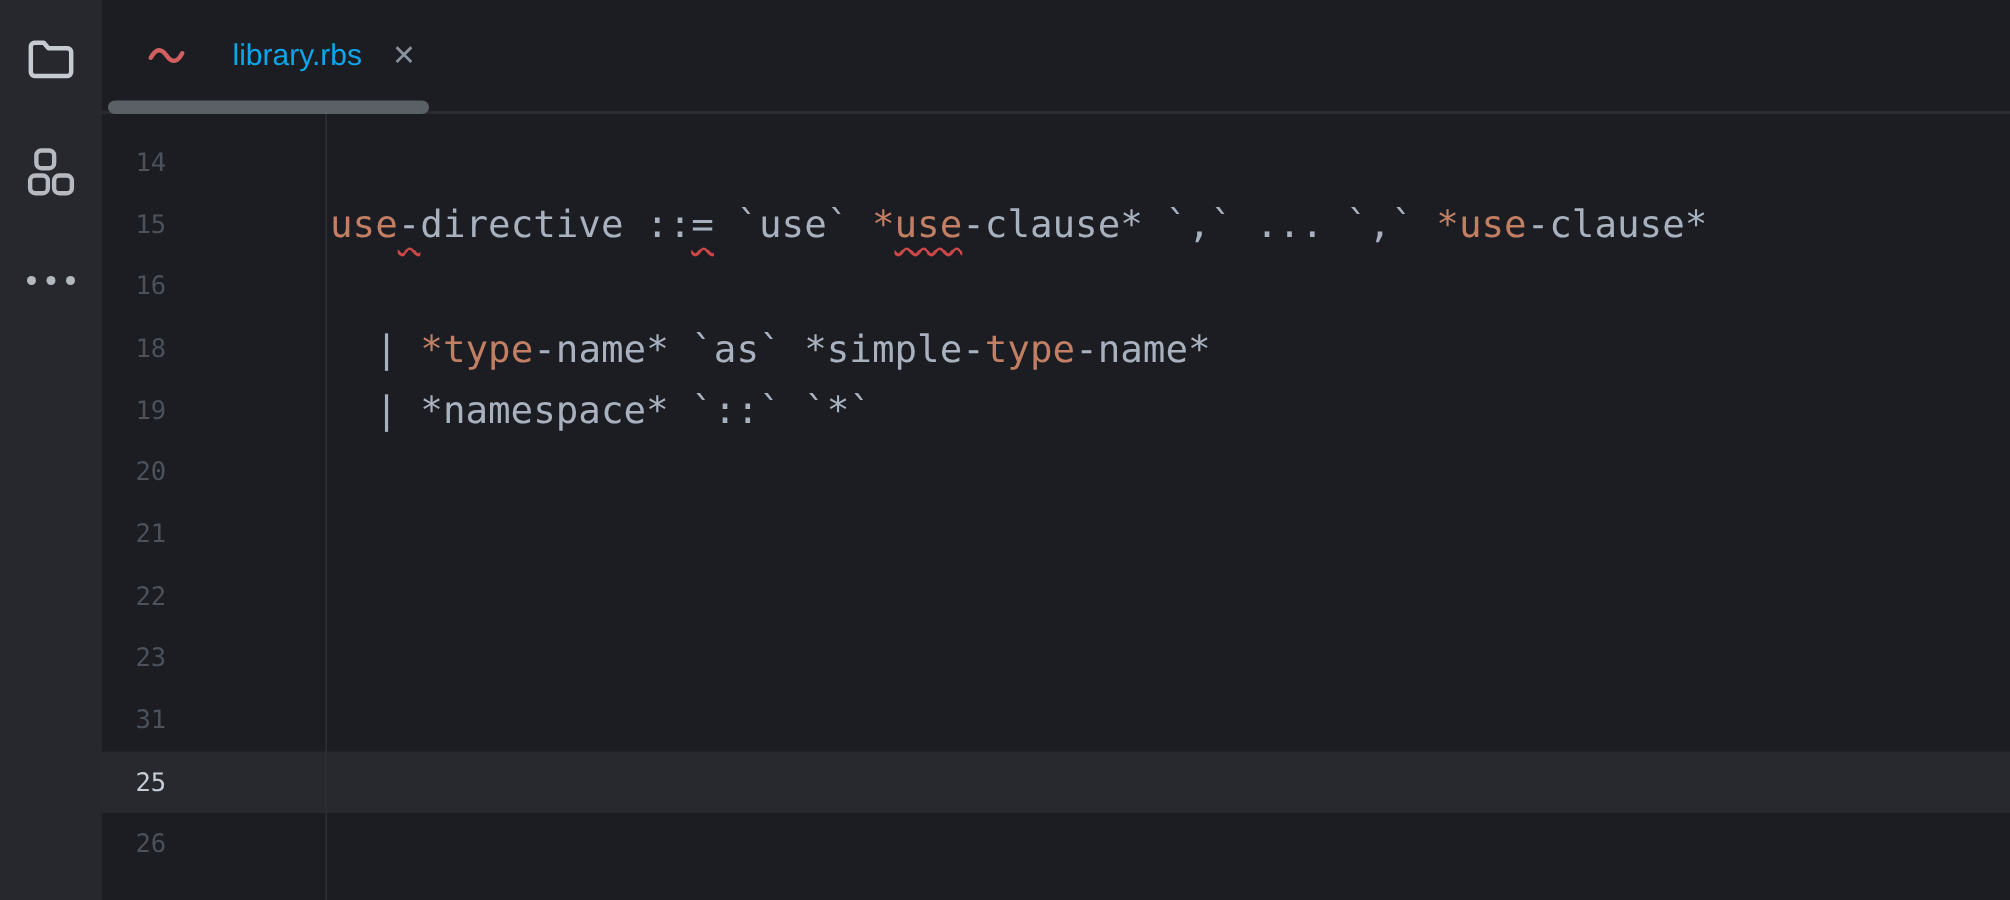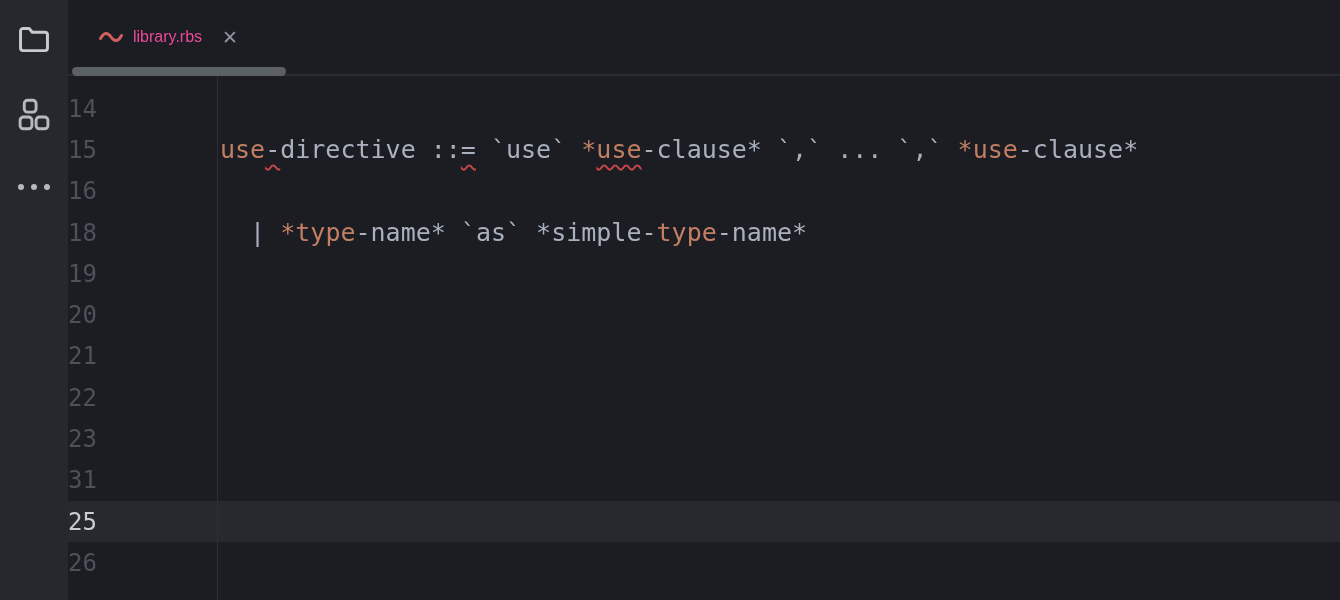--- a/index.html
+++ b/index.html
@@ -12,35 +12,35 @@
             align-items:center;cursor:pointer;}
   .side-btn svg{display:block;}
   .dots{display:flex;gap:7px;}
   .dots i{width:6px;height:6px;border-radius:50%;background:#b4b8bf;display:block;}
 
   
   .tabbar{position:absolute;left:68px;top:0;right:0;height:74px;background:#1b1d23;
           border-bottom:2px solid #292c31;}
   .tab{position:absolute;left:0;top:0;width:222px;height:74px;display:flex;
        align-items:center;cursor:pointer;}
-  .tab-title{color:#ec4899;font-size:16px;margin-left:6px;white-space:nowrap;}
+  .tab-title{color:#0ea5e9;font-size:20px;margin-left:28px;white-space:nowrap;}
   .tab-close{margin-left:20px;color:#8d939c;font-size:19px;line-height:19px;cursor:pointer;}
   .tab-mod{margin-left:30px;display:flex;align-items:center;}
   .tab-indicator{position:absolute;left:4px;top:67px;width:214px;height:9px;
                  border-radius:5px;background:#5b5f66;z-index:3;}
 
   
   .editor{position:absolute;left:68px;top:76px;right:0;bottom:0;background:#1b1d23;
           overflow:hidden;}
   .editor-inner{position:relative;padding-top:12px;}
   .guide{position:absolute;left:149px;top:0;bottom:0;width:1px;background:#2c2f35;z-index:2;}
   .row{position:relative;height:41.3px;display:flex;align-items:center;
        font-family:"DejaVu Sans Mono","Liberation Mono",monospace;font-size:25px;}
   .row.active{background:#27292f;}
-  .lnum{width:65px;flex:0 0 65px;text-align:left;color:#4c515a;font-size:24px;
+  .lnum{width:65px;flex:0 0 65px;text-align:center;color:#4c515a;font-size:17px;
         letter-spacing:0;cursor:pointer;}
   .row.active .lnum{color:#c8cdd5;}
   .code{flex:1;padding-left:87px;white-space:pre;cursor:text;}
   .t{color:#a9b1be;}
   .k{color:#c27f63;}
   .s{text-decoration-line:underline;text-decoration-style:wavy;
      text-decoration-color:#cc4747;text-decoration-thickness:1.5px;
      text-underline-offset:6px;}
 </style>
 </head>
@@ -103,20 +103,21 @@
         <div class="row">
           <div class="lnum">16</div>
           <div class="code"></div>
         </div>
         <div class="row">
           <div class="lnum">18</div>
           <div class="code"><span class="t">  | </span><span class="k">*</span><span class="k">type</span><span class="t">-name* `as` *simple-</span><span class="k">type</span><span class="t">-name*</span></div>
         </div>
         <div class="row">
           <div class="lnum">19</div>
+          <div class="code"><span class="t">  | *namespace* `::` `*`</span></div>
         </div>
         <div class="row">
           <div class="lnum">20</div>
           <div class="code"></div>
         </div>
         <div class="row">
           <div class="lnum">21</div>
           <div class="code"></div>
         </div>
         <div class="row">

